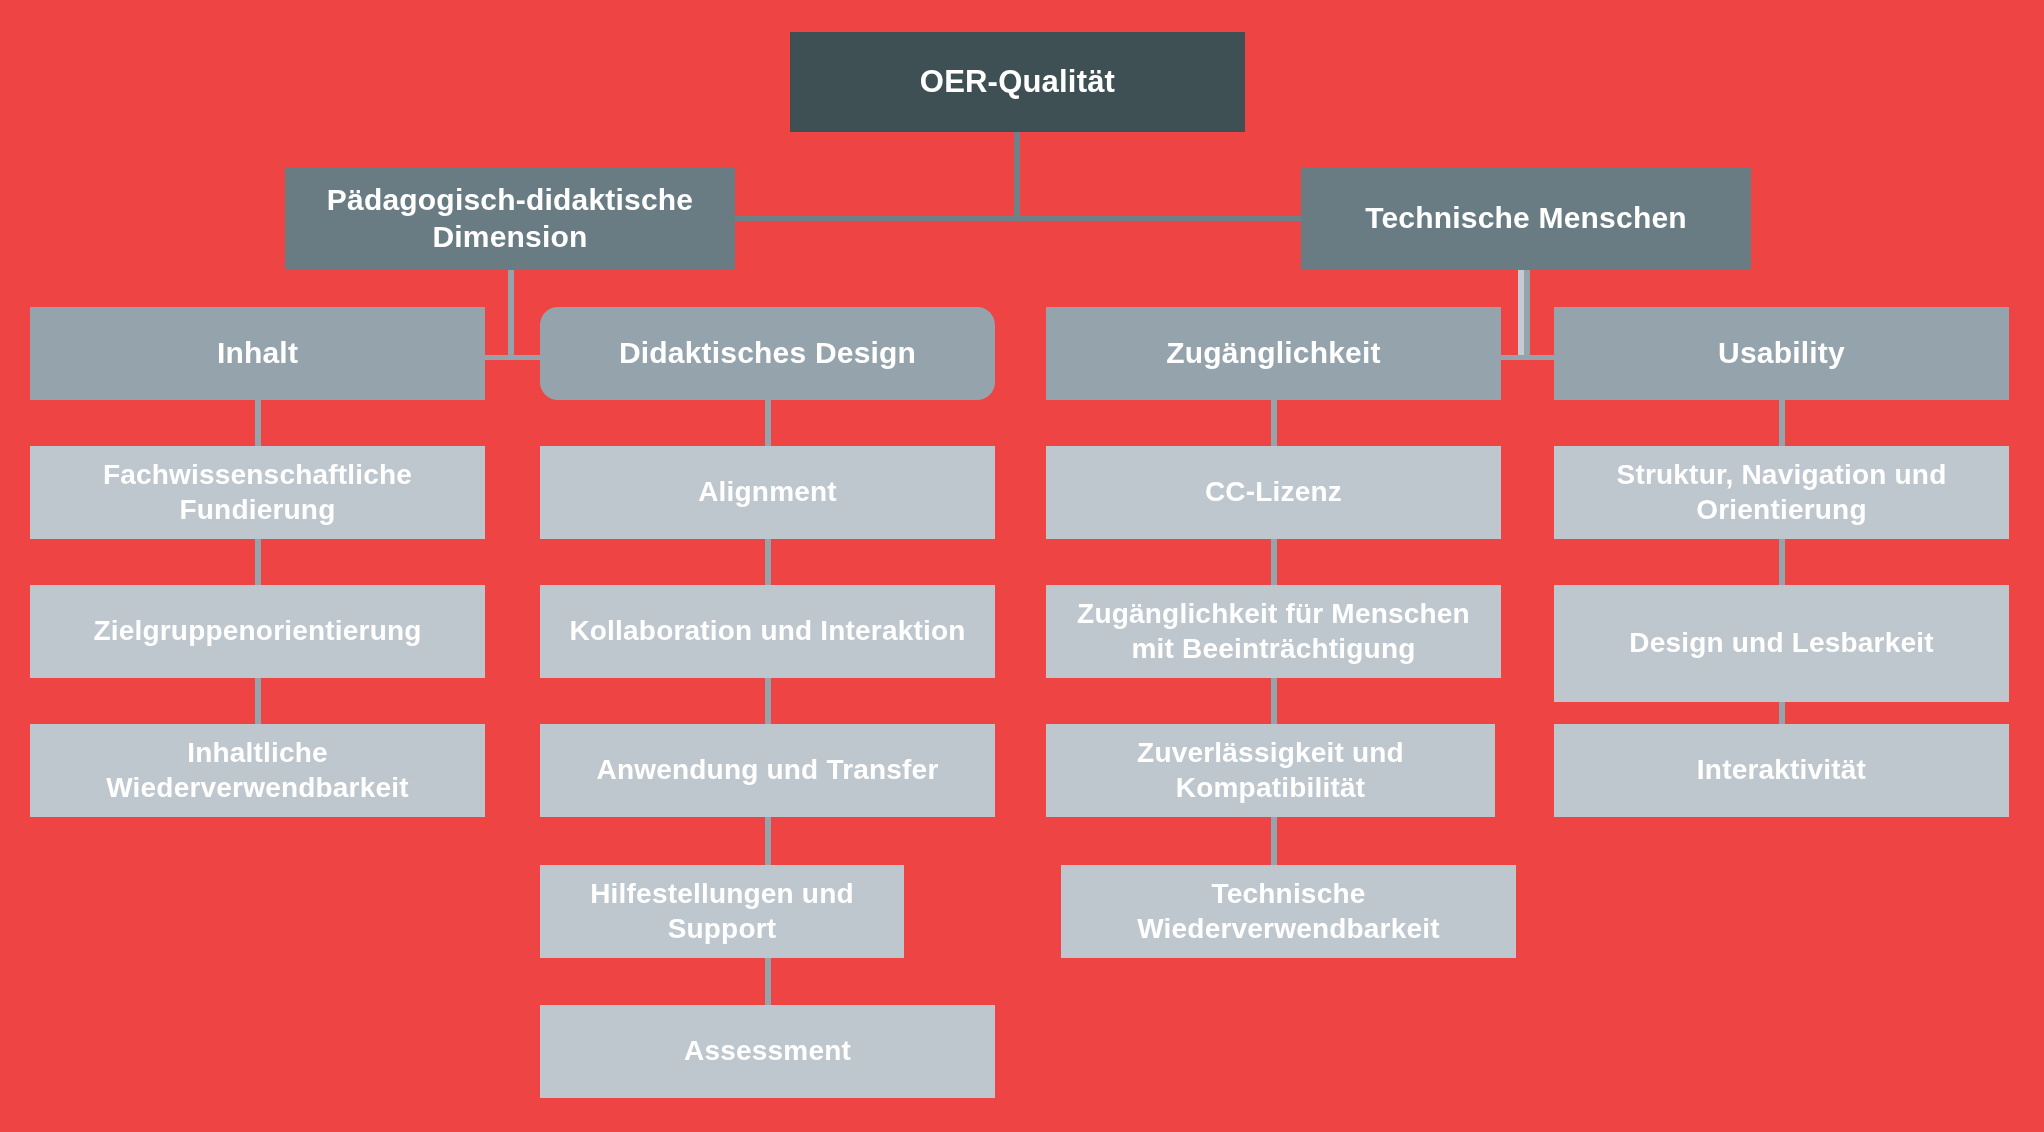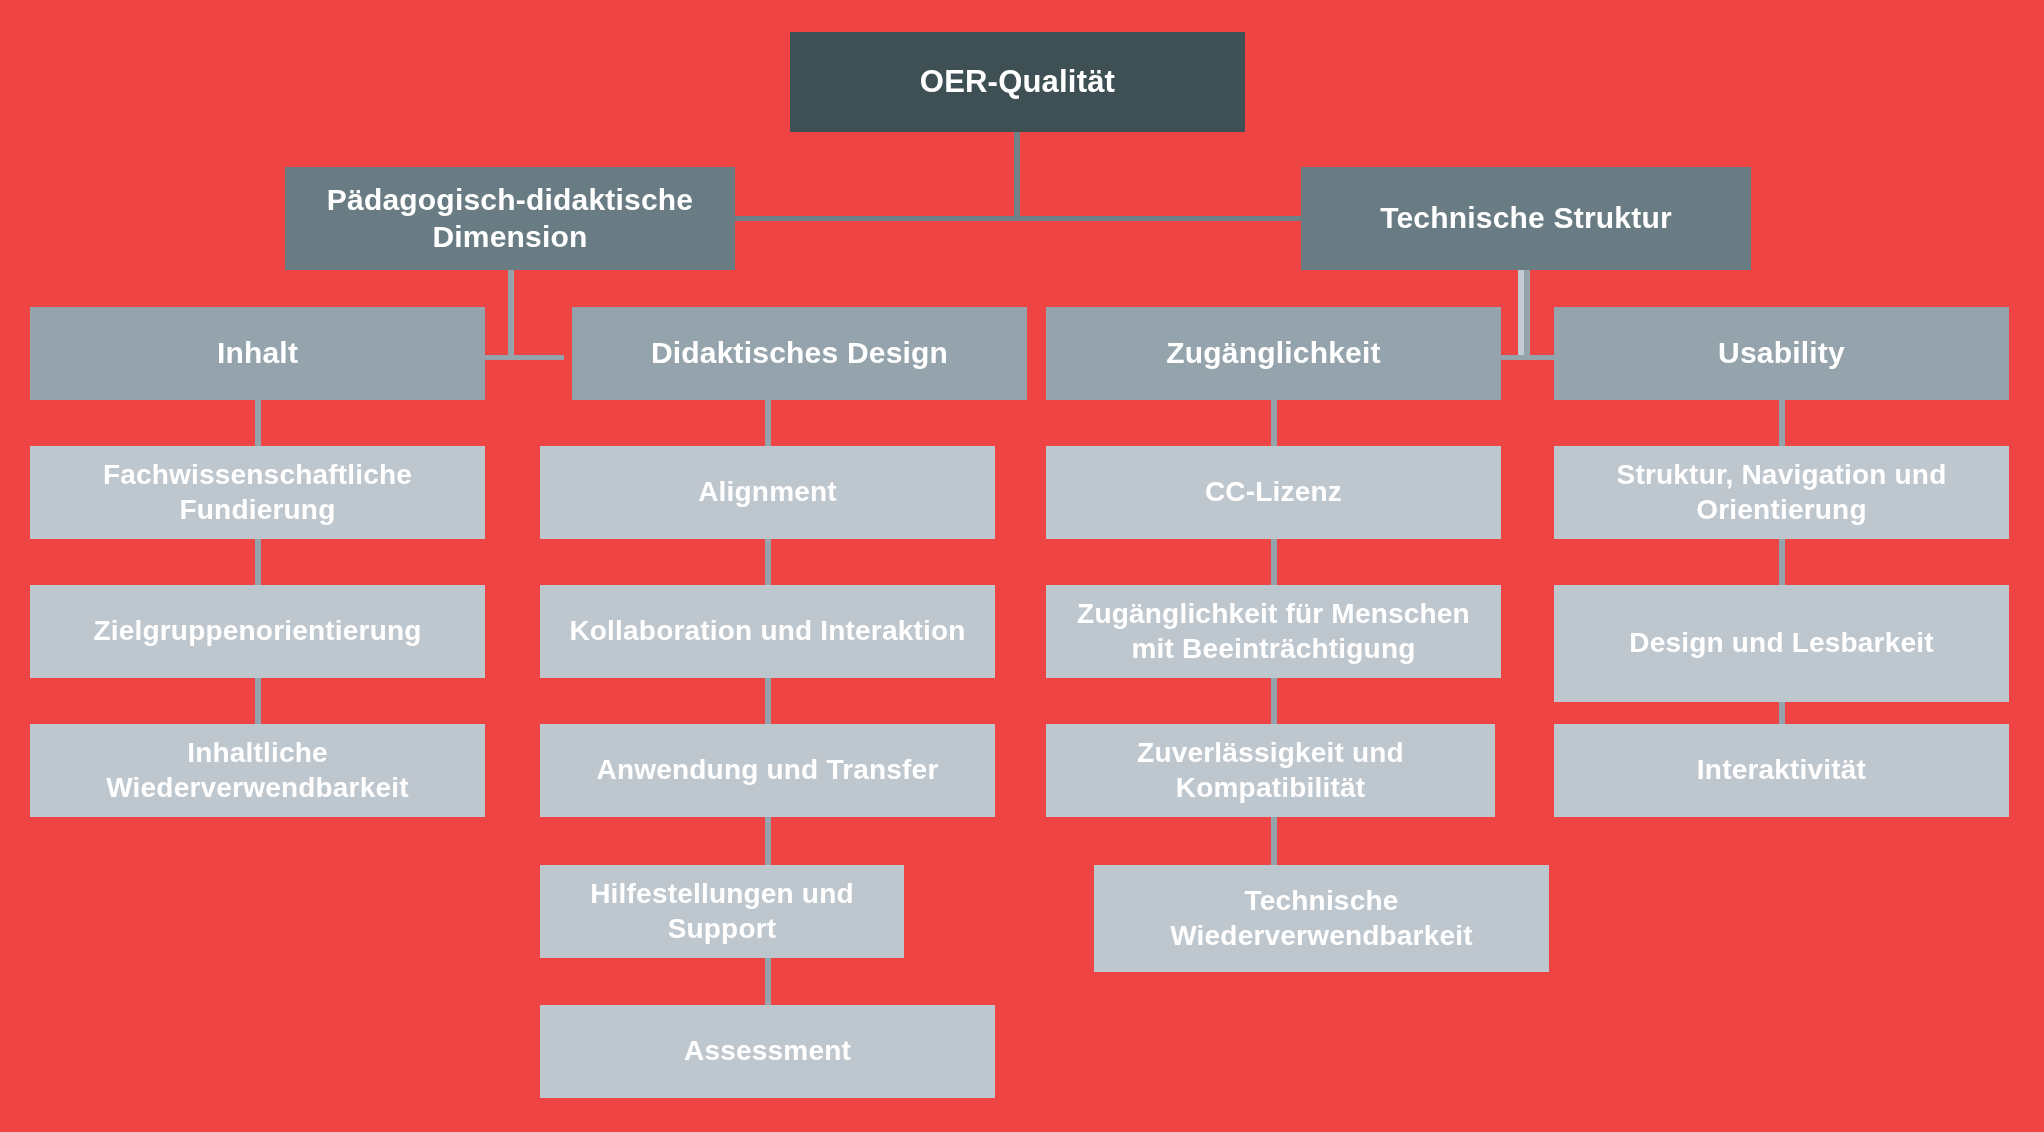--- a/index.html
+++ b/index.html
@@ -94,27 +94,27 @@
   <div class="conn" style="left:1779px; top:400px; width:6px; height:336px;"></div>
 
   <div class="node lvl-root" style="left:790px; top:32px; width:455px; height:100px;">
     <span>OER-Qualität</span>
   </div>
 
   <div class="node lvl-dim" style="left:285px; top:167px; width:450px; height:103px;">
     <span>Pädagogisch-didaktische Dimension</span>
   </div>
   <div class="node lvl-dim" style="left:1301px; top:167px; width:450px; height:103px;">
-    <span>Technische Struktur</span>
+    <span>Technische Menschen</span>
   </div>
 
   <div class="node lvl-cat" style="left:30px; top:307px; width:455px; height:93px;">
     <span>Inhalt</span>
   </div>
-  <div class="node lvl-cat" style="left:572px; top:307px; width:455px; height:93px;">
+  <div class="node lvl-cat" style="left:540px; top:307px; width:455px; height:93px;border-radius:18px;">
     <span>Didaktisches Design</span>
   </div>
   <div class="node lvl-cat" style="left:1046px; top:307px; width:455px; height:93px;">
     <span>Zugänglichkeit</span>
   </div>
   <div class="node lvl-cat" style="left:1554px; top:307px; width:455px; height:93px;">
     <span>Usability</span>
   </div>
 
   <div class="node lvl-leaf" style="left:30px; top:446px; width:455px; height:93px;">
@@ -145,21 +145,21 @@
 
   <div class="node lvl-leaf" style="left:1046px; top:446px; width:455px; height:93px;">
     <span>CC-Lizenz</span>
   </div>
   <div class="node lvl-leaf" style="left:1046px; top:585px; width:455px; height:93px;">
     <span>Zugänglichkeit für Menschen mit Beeinträchtigung</span>
   </div>
   <div class="node lvl-leaf" style="left:1046px; top:724px; width:449px; height:93px;">
     <span>Zuverlässigkeit und Kompatibilität</span>
   </div>
-  <div class="node lvl-leaf" style="left:1094px; top:865px; width:455px; height:107px;align-items:center;">
+  <div class="node lvl-leaf" style="left:1061px; top:865px; width:455px; height:93px;align-items:center;">
     <span>Technische Wiederverwendbarkeit</span>
   </div>
 
   <div class="node lvl-leaf" style="left:1554px; top:446px; width:455px; height:93px;">
     <span>Struktur, Navigation und Orientierung</span>
   </div>
   <div class="node lvl-leaf" style="left:1554px; top:585px; width:455px; height:117px;">
     <span>Design und Lesbarkeit</span>
   </div>
   <div class="node lvl-leaf" style="left:1554px; top:724px; width:455px; height:93px;">

